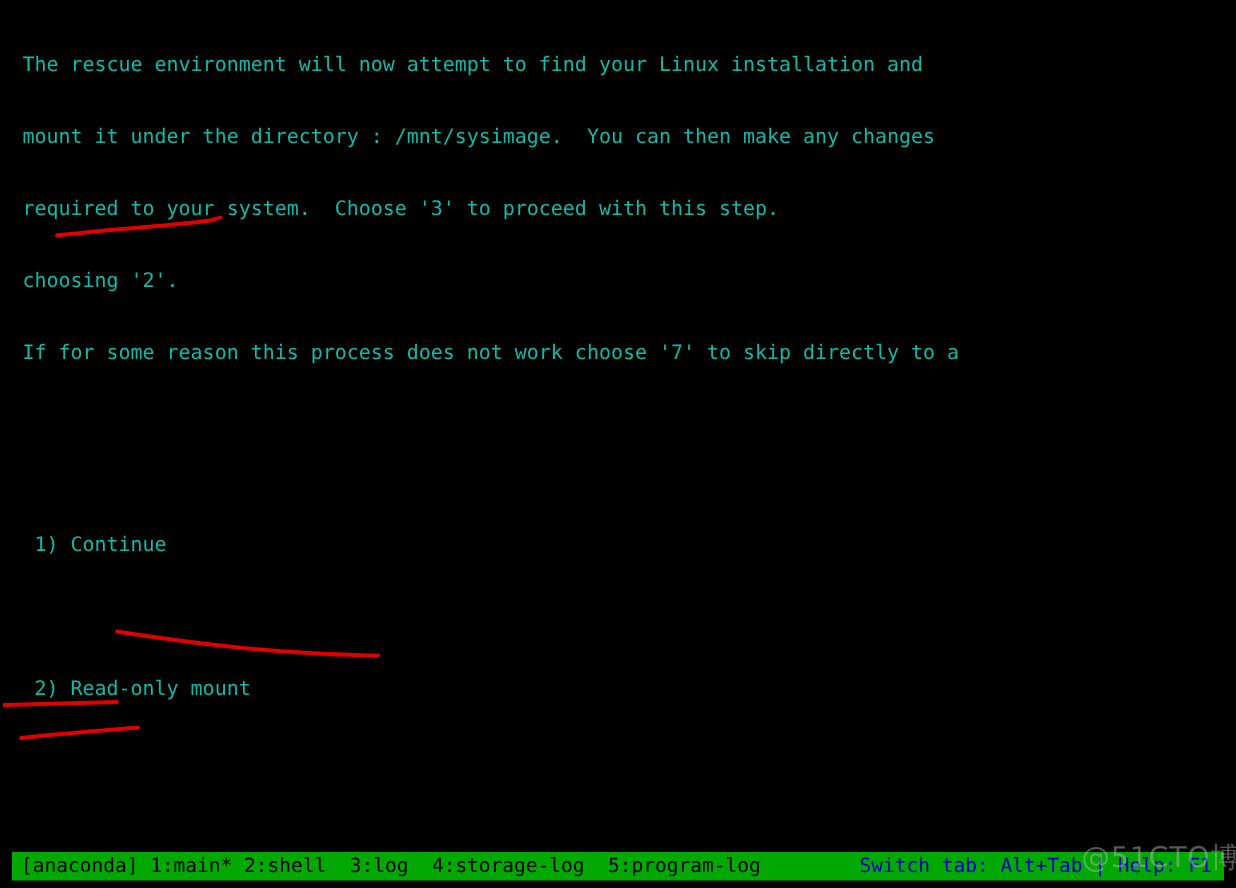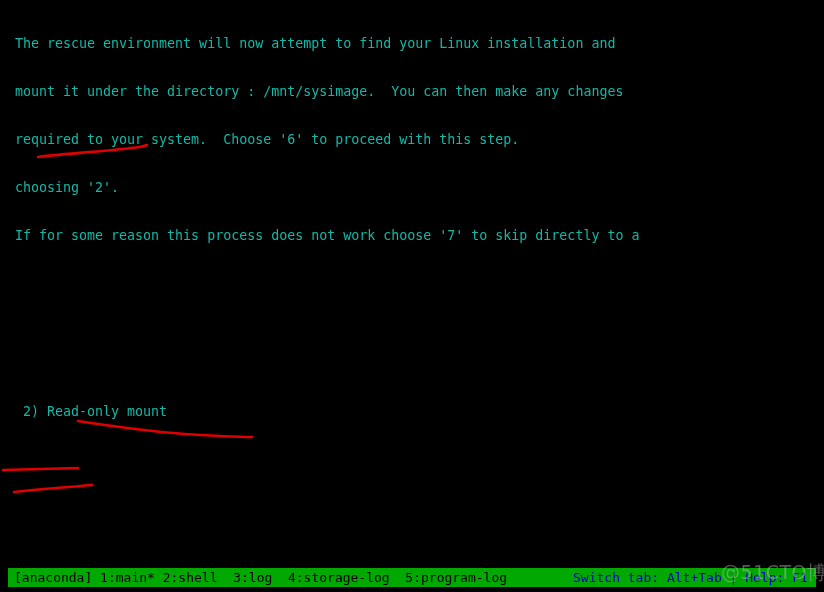--- a/index.html
+++ b/index.html
@@ -82,26 +82,27 @@
   }
 </style>
 </head>
 <body>
 
 <div id="screen">
 
   <div id="console">
     <div class="line">The rescue environment will now attempt to find your Linux installation and</div>
     <div class="line">mount it under the directory : /mnt/sysimage.  You can then make any changes</div>
-    <div class="line">required to your system.  Choose '6' to proceed with this step.</div>
+    <div class="line">required to your system.  Choose '3' to proceed with this step.</div>
     <div class="line">choosing '2'.</div>
     <div class="line">If for some reason this process does not work choose '7' to skip directly to a</div>
 
     <div class="line blank">&nbsp;</div>
 
+    <div class="line"> 1) Continue</div>
     <div class="line blank">&nbsp;</div>
     <div class="line"> 2) Read-only mount</div>
     
     
     
     
 
     
 
     

